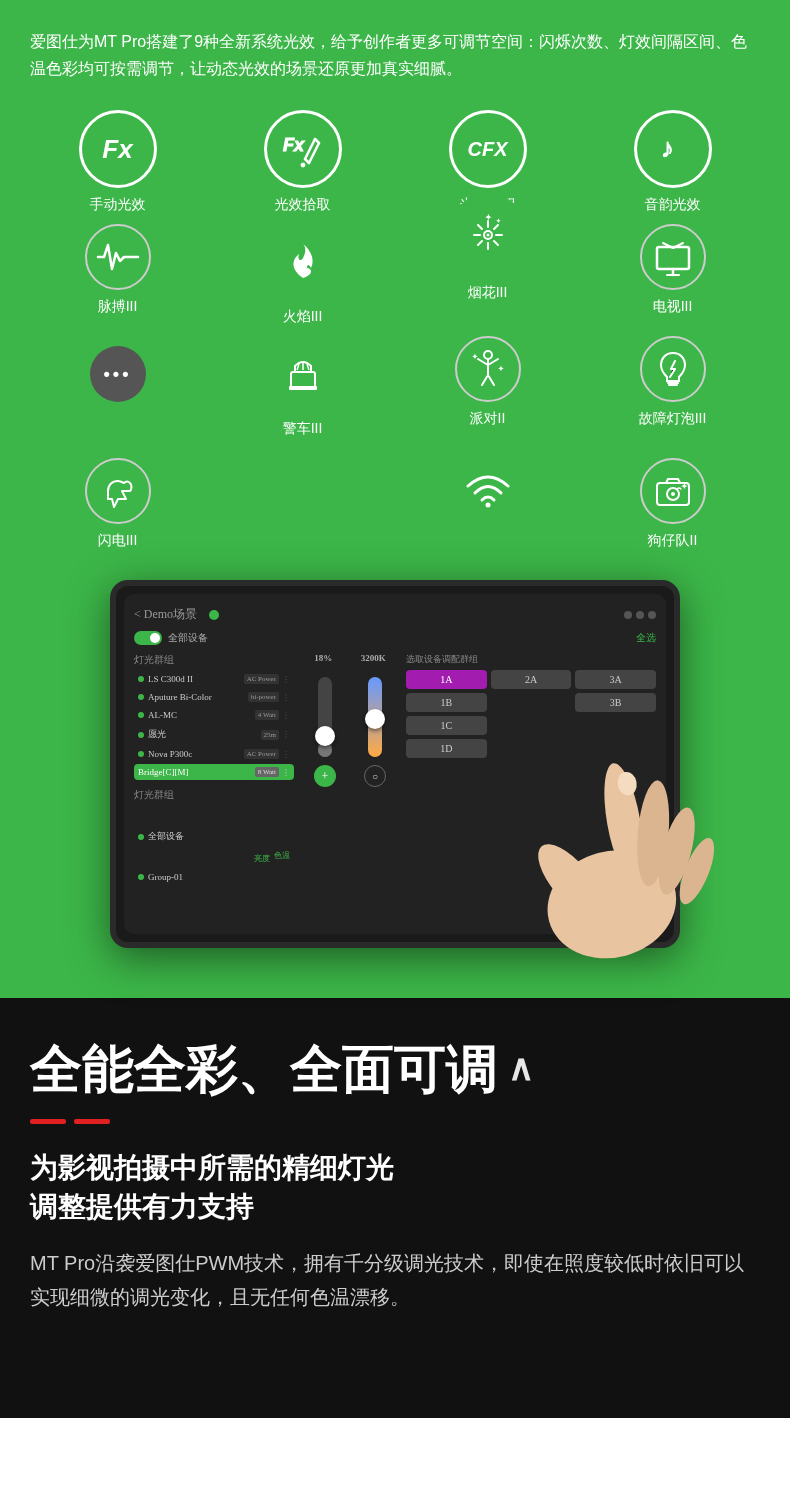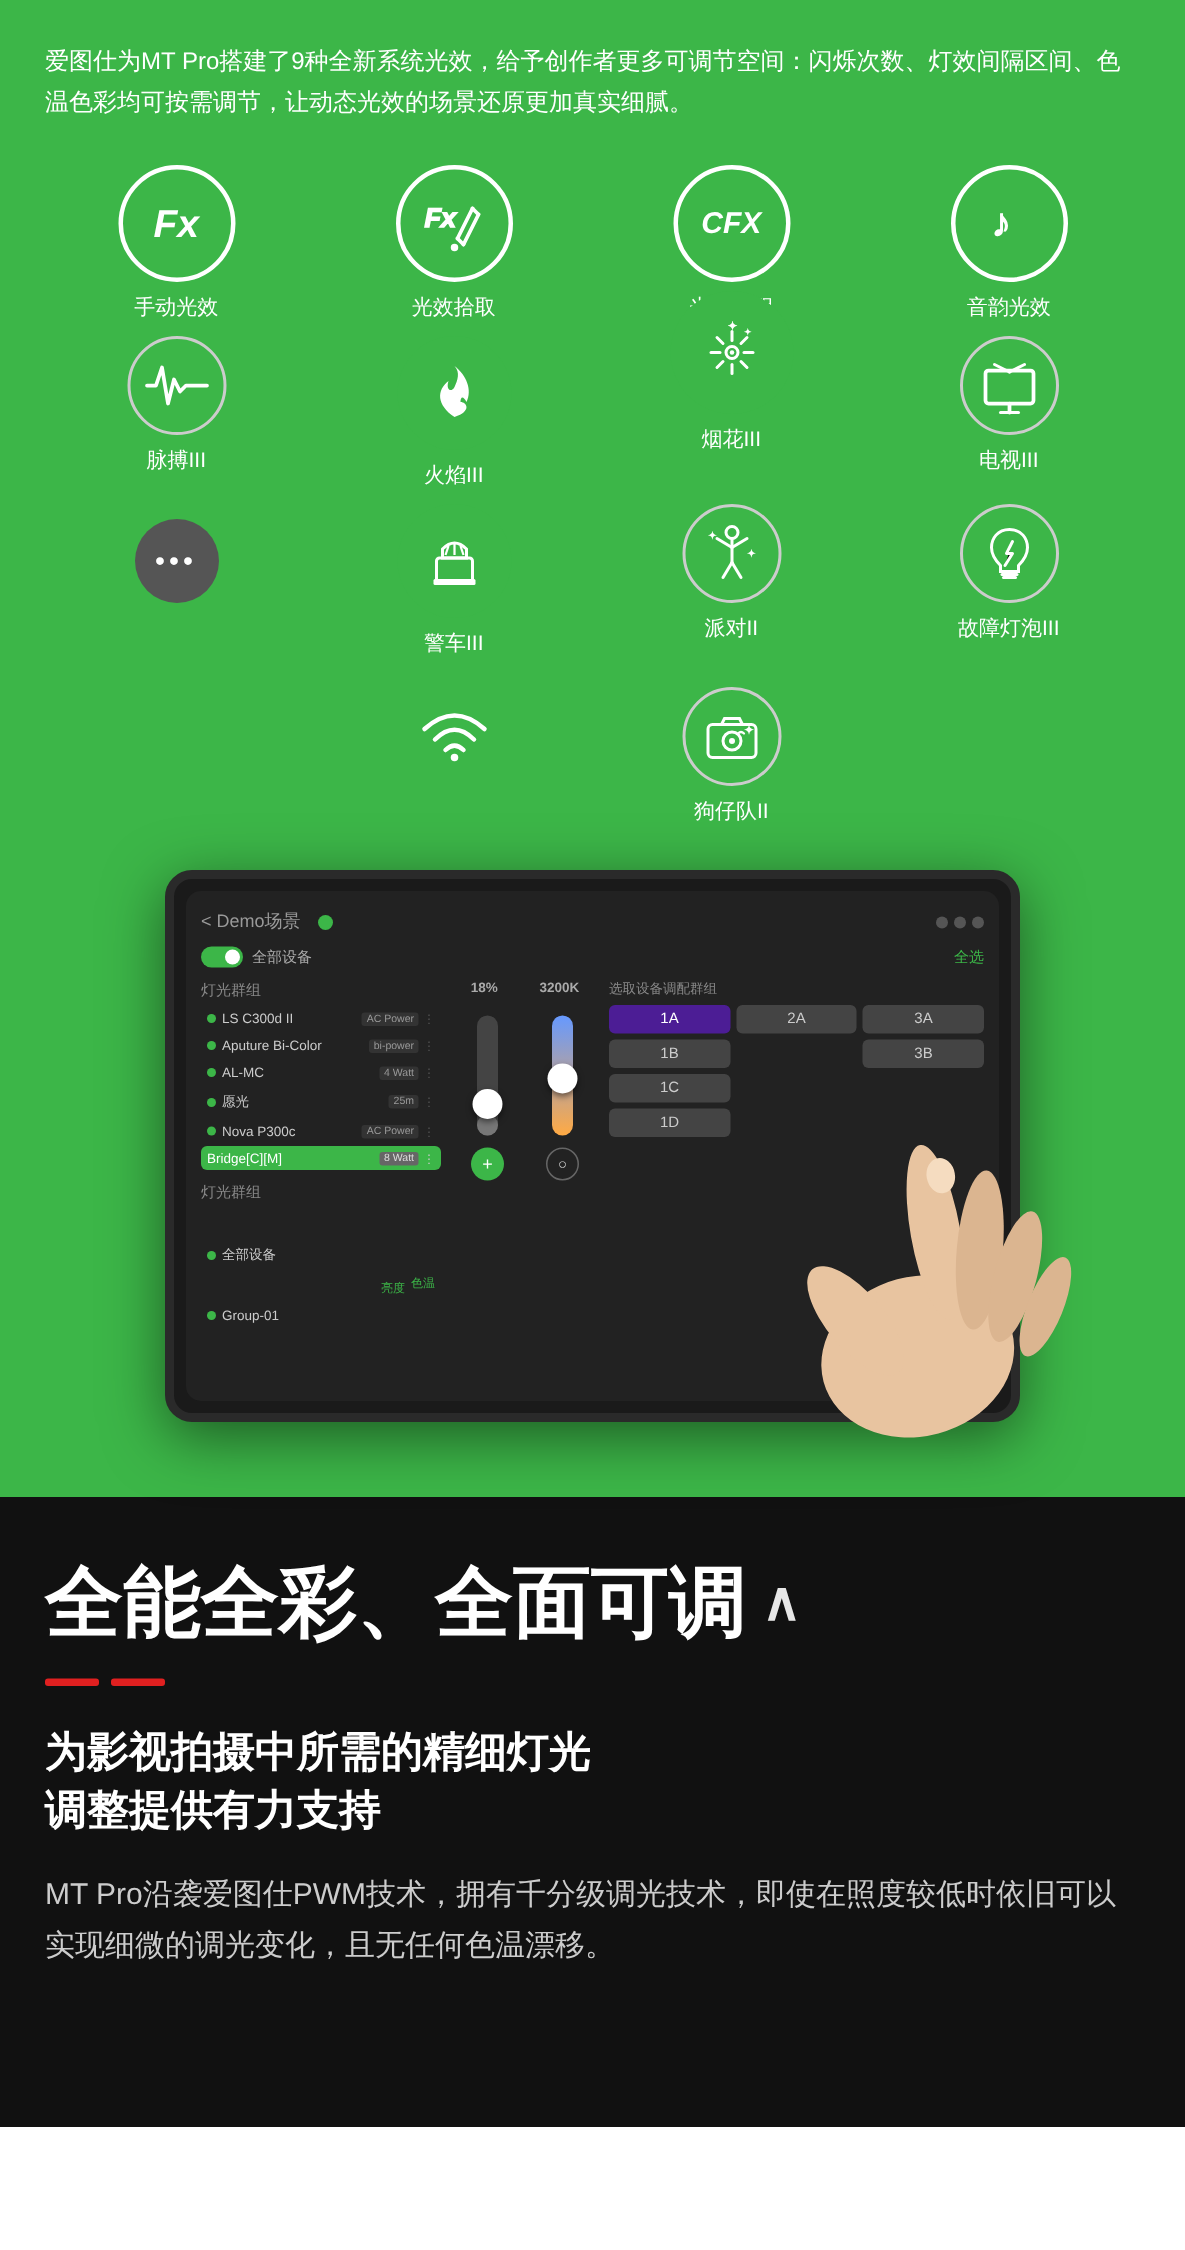--- a/index.html
+++ b/index.html
@@ -87,20 +87,21 @@
       stroke: #fff;
       fill: none;
     }
 
     
     .tablet-section {
       background: #3cb648;
       display: flex;
       justify-content: flex-end;
       padding: 0 20px 30px 20px;
+      font-family: Liberation Serif, serif;
     }
     .tablet-frame {
       width: 100%;
       background: #1a1a1a;
       border-radius: 18px;
       border: 6px solid #2a2a2a;
       padding: 8px;
       box-shadow: 0 10px 40px rgba(0,0,0,0.5);
     }
     .tablet-screen {
@@ -189,21 +190,21 @@
     .group-label { color: #888; font-size: 9px; margin-bottom: 4px; }
     .group-buttons {
       display: grid; grid-template-columns: repeat(3, 1fr); gap: 4px;
       margin-bottom: 6px;
     }
     .group-btn {
       background: #444; color: #ccc; font-size: 10px;
       border-radius: 4px; padding: 4px 2px; text-align: center;
     }
     .group-btn.active {
-      background: #4c1d95; color: #fff;
+      background: #a21caf; color: #fff;
     }
 
     
     .bottom-section {
       background: #111;
       padding: 40px 30px 30px 30px;
       min-height: 420px;
     }
     .main-title {
       color: #fff;
@@ -415,20 +416,29 @@
 
           <polyline points="24,14 20,22 24,22 19,30" stroke="white" stroke-width="2" stroke-linecap="round" stroke-linejoin="round"></polyline>
         </svg>
       </div>
       <span class="icon-label">故障灯泡III</span>
     </div>
   </div>
 
   <div class="row3-grid">
 
+    <div class="icon-item">
+      <div class="icon-circle" style="width:66px;height:66px;border:2px solid #ccc;background:transparent;">
+        <svg viewBox="0 0 44 44" width="36" height="36">
+
+          <path d="M12 22 C12 16 16 12 22 12 C24 12 26 13 28 14 C30 12 32 12 34 14 C36 16 36 20 34 22 L26 22 L30 30 L22 30 L18 38 L16 30 L12 30 Z" stroke="white" stroke-width="2" fill="none" stroke-linejoin="round"></path>
+        </svg>
+      </div>
+      <span class="icon-label">闪电III</span>
+    </div>
 
     <div class="icon-item"></div>
 
     <div class="icon-item">
       <svg viewBox="0 0 60 50" width="60" height="50">
         <path d="M10 28 Q30 10 50 28" stroke="white" stroke-width="3" fill="none" stroke-linecap="round"></path>
         <path d="M17 35 Q30 22 43 35" stroke="white" stroke-width="3" fill="none" stroke-linecap="round"></path>
         <path d="M24 42 Q30 36 36 42" stroke="white" stroke-width="3" fill="none" stroke-linecap="round"></path>
         <circle cx="30" cy="47" r="2.5" fill="white"></circle>
       </svg>

